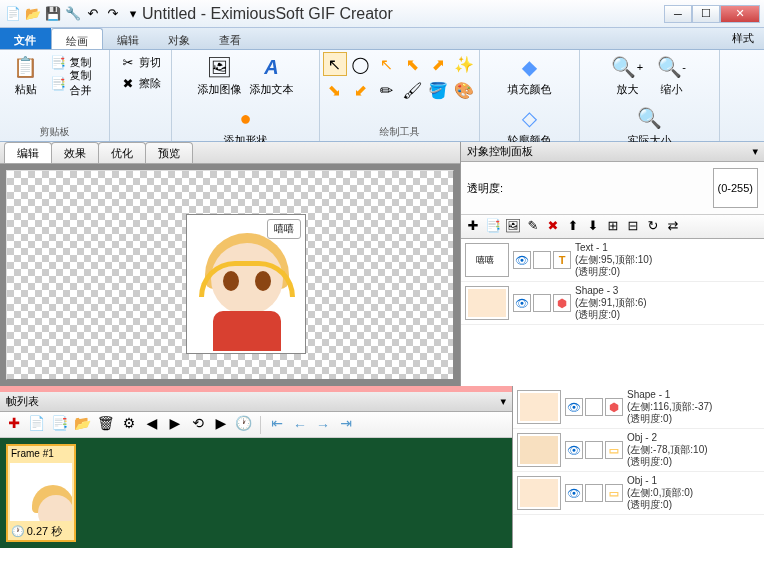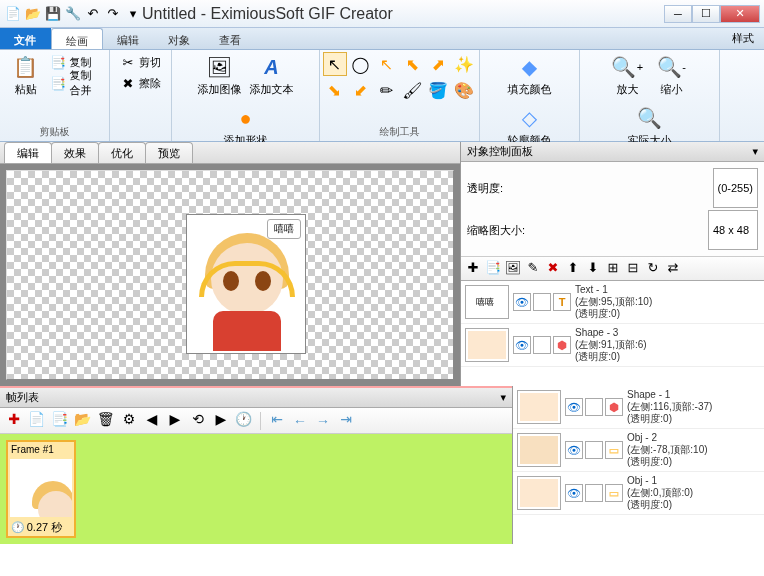--- a/index.html
+++ b/index.html
@@ -52,26 +52,26 @@
 .sp-lbl{flex:1}
 .sp-val{border:1px solid #aaa;padding:13px 4px;background:#fff;min-width:50px}
 .sp-toolbar{height:24px;background:linear-gradient(#fefefe,#eee);border-bottom:1px solid #aaa;display:flex;align-items:center;padding:0 3px;gap:2px}
 .sp-tb{width:18px;height:18px;font-size:13px;text-align:center}
 .obj-list{flex:1;overflow:auto;background:#fff}
 .obj-item{display:flex;align-items:center;padding:3px 4px;gap:4px;border-bottom:1px solid #eee}
 .obj-thumb{width:44px;height:34px;border:1px solid #aaa;background:#fff;flex-shrink:0;position:relative;overflow:hidden}
 .mini-boxes{display:flex;gap:2px}
 .mb{width:18px;height:18px;border:1px solid #aaa;background:#fff;display:flex;align-items:center;justify-content:center;font-size:11px}
 .obj-txt{flex:1;font-size:10px;color:#333;line-height:12px}
-.frames-panel{border-top:2px solid #fca5a5}
+.frames-panel{border-top:6px solid #fca5a5}
 .fp-header{height:20px;background:linear-gradient(#eee,#d8d8d8);display:flex;align-items:center;padding:0 6px;border-bottom:1px solid #aaa}
 .fp-toolbar{height:26px;background:linear-gradient(#fefefe,#f0f0f0);display:flex;align-items:center;gap:3px;padding:0 4px;border-bottom:1px solid #ccc}
 .fp-tb{width:20px;height:20px;font-size:14px;text-align:center}
 .fp-sep{width:1px;height:18px;background:#ccc;margin:0 3px}
-.frames{display:flex;padding:6px;gap:6px;background:#bef264;height:110px}
+.frames{display:flex;padding:6px;gap:6px;background:#14532d;height:110px}
 .frame{width:70px;border:2px solid #f0b030;background:#ffe8a8;display:flex;flex-direction:column}
 .frame-title{font-size:10px;padding:2px 3px;background:#ffe8a8}
 .frame-img{flex:1;background:#fff;margin:2px;position:relative;overflow:hidden}
 .frame-time{font-size:10px;padding:1px 3px;display:flex;align-items:center;gap:2px}
 .clk{color:#c00}
 .bottom-area{display:flex}
 .bottom-area .frames-panel{flex:1}
 .sidepanel-full{width:252px;background:#fff;border-left:1px solid #999}
 </style>
 </head>
@@ -228,24 +228,20 @@
     <div class="sp-header">
       <span>对象控制面板</span>
       <span class="dd">▾</span>
     </div>
     <div class="sp-opts">
       <div style="display:flex">
         <div style="flex:1">
           <div class="sp-row">
               <span class="sp-lbl">透明度:</span>
               <span class="sp-val" style="min-width:32px">(0-255)</span>
-            </div>
-          <div class="sp-row">
-              <span class="sp-lbl">缩略图大小:</span>
-              <span class="sp-val">48 x 48</span>
             </div>
         </div>
       </div>
     </div>
     <div class="sp-toolbar">
       <span class="sp-tb">✚</span>
       <span class="sp-tb">📑</span>
       <span class="sp-tb">🖼</span>
       <span class="sp-tb">✎</span>
       <span class="sp-tb" style="color:#c00">✖</span>

